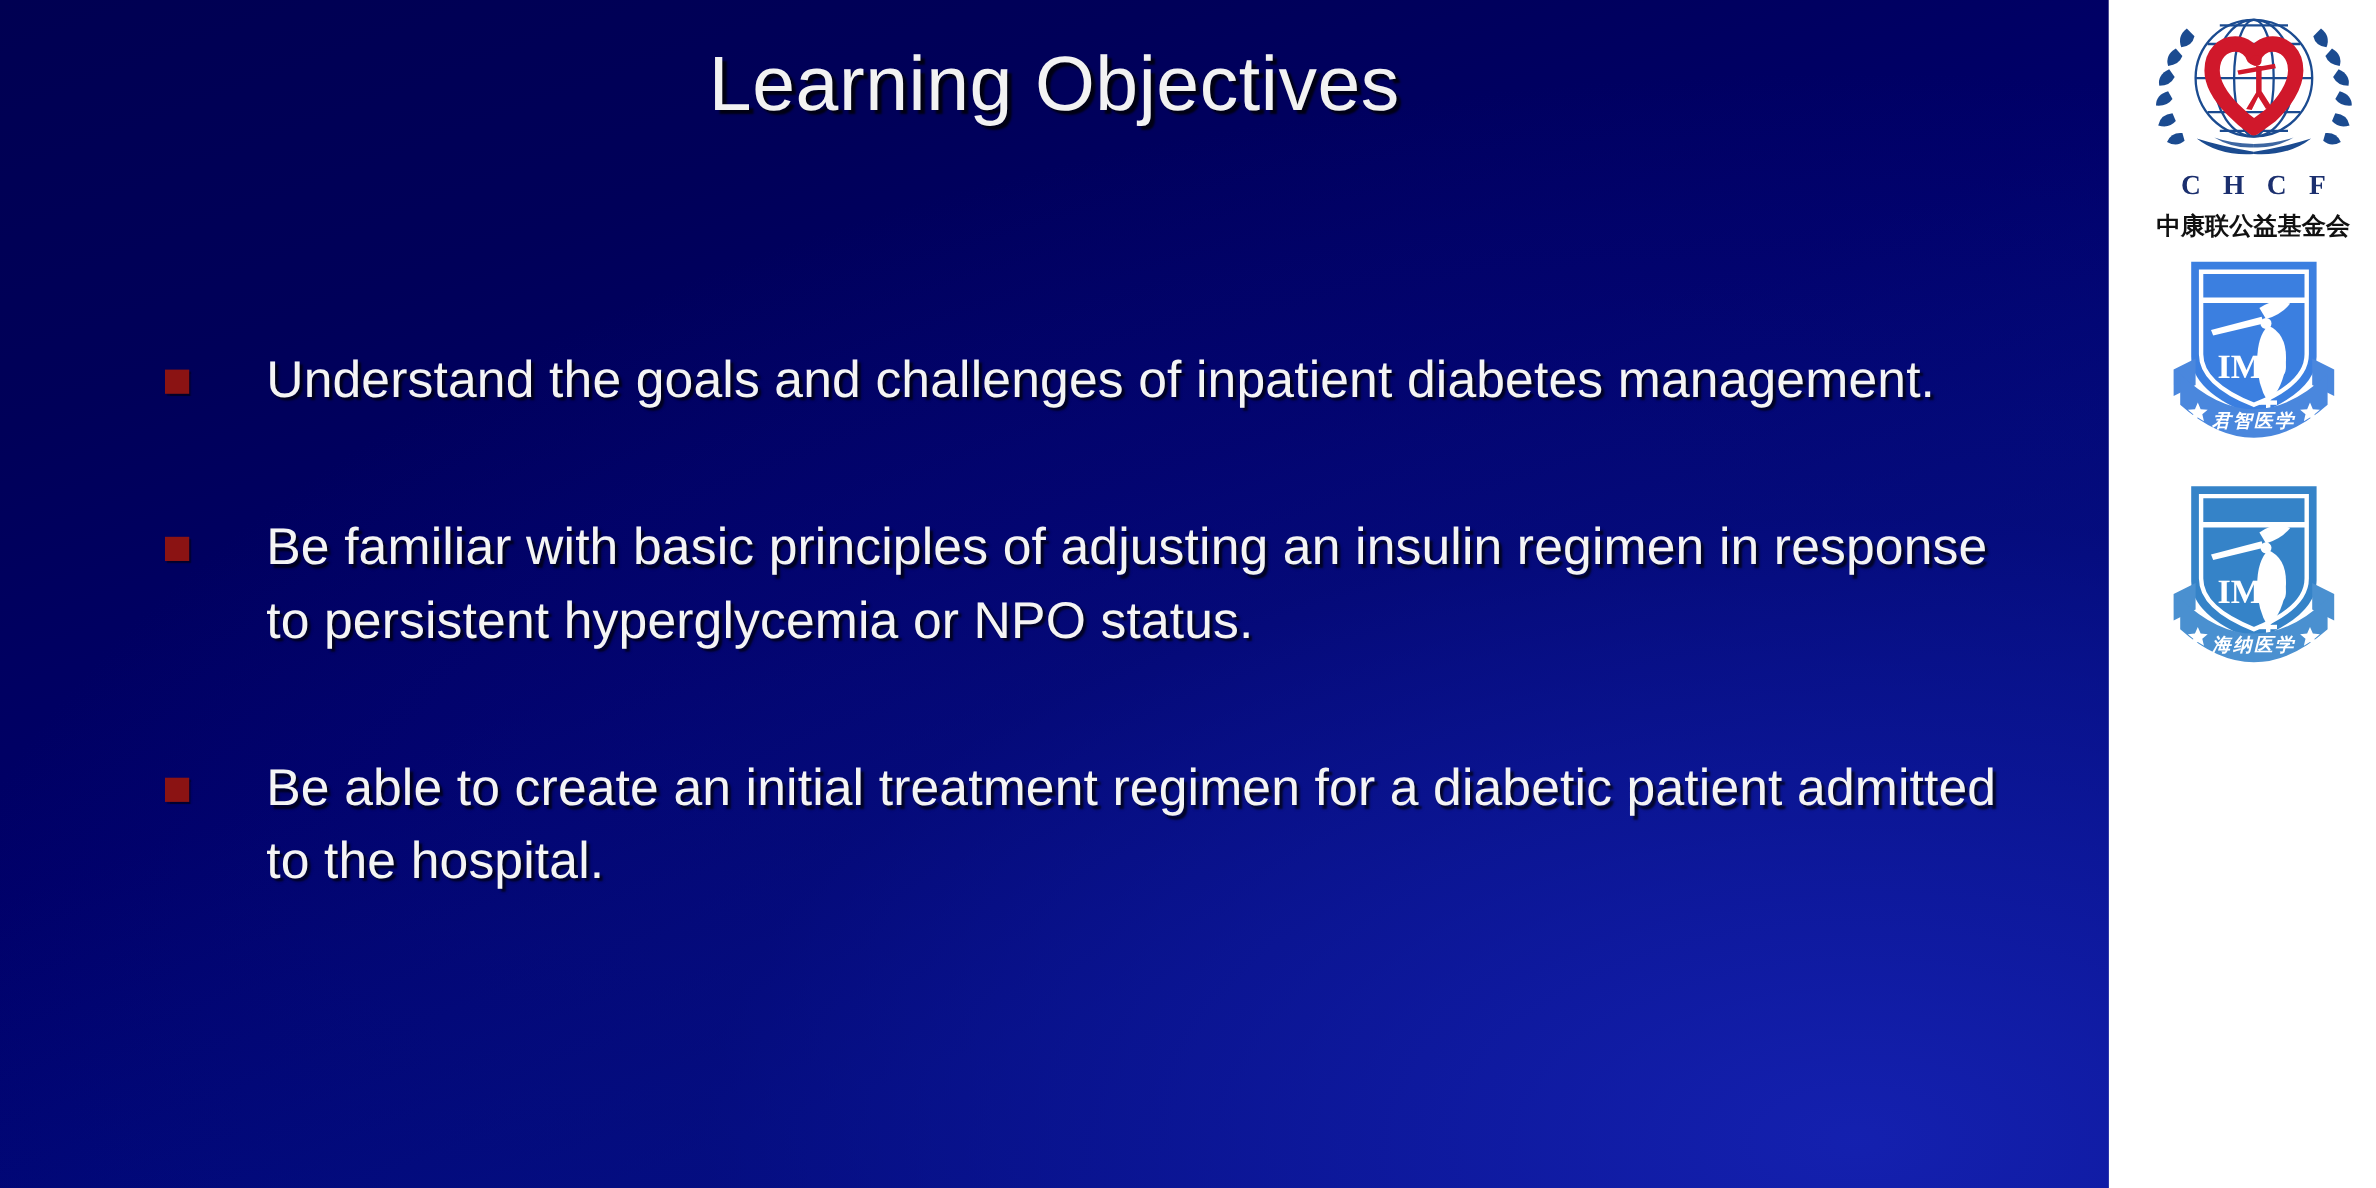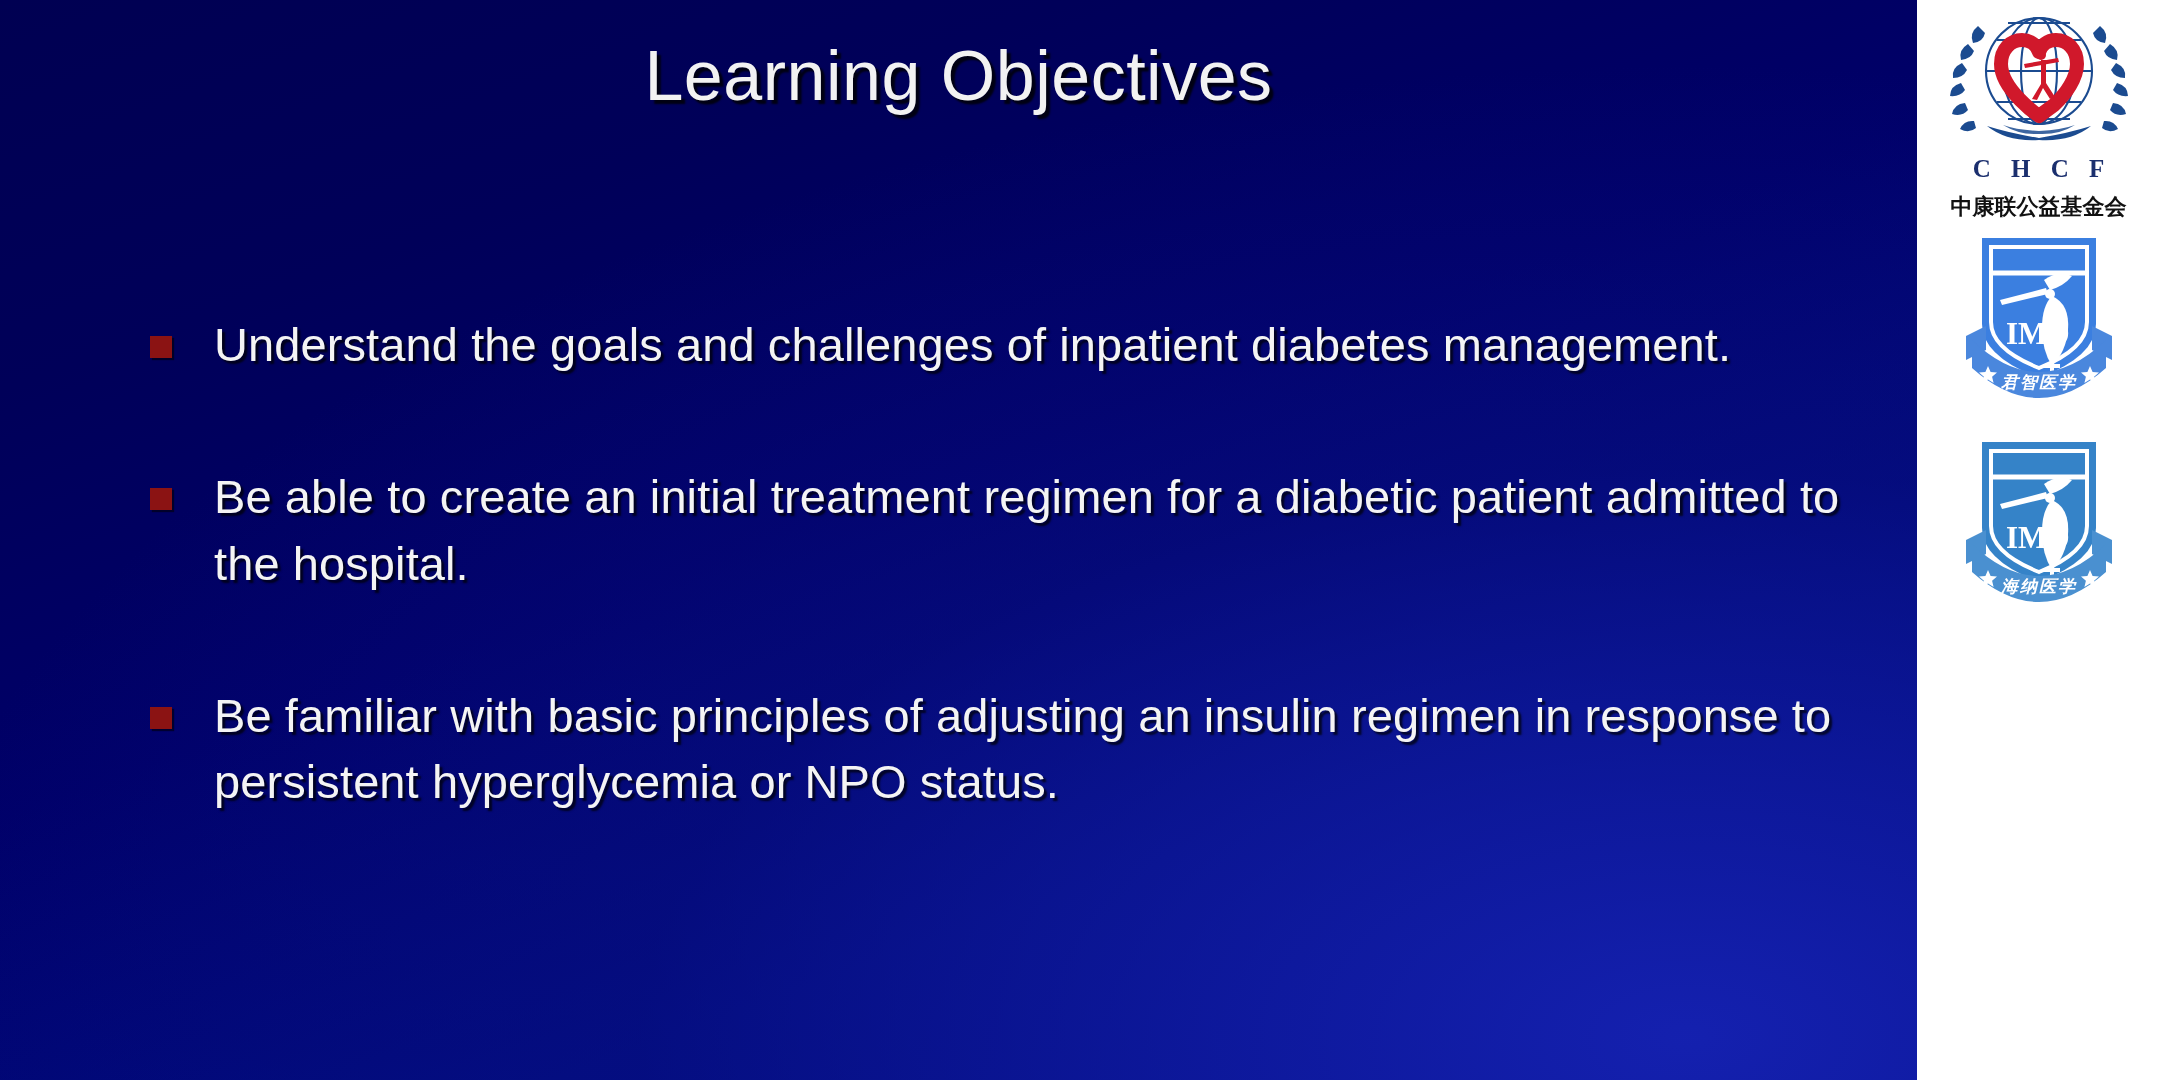--- a/index.html
+++ b/index.html
@@ -15,20 +15,21 @@
     font-family: "Liberation Sans", sans-serif;
   }
 
   #slide {
     position: relative;
     width: 2160px;
     height: 964px;
     display: flex;
     flex-direction: row;
     background: #ffffff;
+    gap: 10px;
   }
 
   
   #slide-body {
     position: relative;
     width: 1917px;
     height: 1080px;
     flex: 0 0 1917px;
     overflow: hidden;
     background:
@@ -78,20 +79,21 @@
 
   .bullet-text {
     flex: 1 1 auto;
     color: #f4f4f4;
     font-family: "Liberation Sans", sans-serif;
     font-size: 47px;
     font-weight: 400;
     line-height: 1.41;
     letter-spacing: 0.1px;
     text-shadow: 3px 3px 2px rgba(0,0,0,0.72);
+    margin-left: 28px;
   }
 
   
   #logo-rail {
     position: relative;
     width: 243px;
     flex: 0 0 243px;
     height: 1080px;
     background: #ffffff;
     overflow: hidden;
@@ -151,26 +153,26 @@
 
     <div id="bullet-list">
 
       <div class="bullet-row">
         <span class="bullet-marker"></span>
         <span class="bullet-text">Understand the goals and challenges of inpatient diabetes management.</span>
       </div>
 
       <div class="bullet-row">
         <span class="bullet-marker"></span>
-        <span class="bullet-text">Be able to create an initial treatment regimen for a diabetic patient admitted to the hospital.</span>
+        <span class="bullet-text">Be familiar with basic principles of adjusting an insulin regimen in response to persistent hyperglycemia or NPO status.</span>
       </div>
 
       <div class="bullet-row">
         <span class="bullet-marker"></span>
-        <span class="bullet-text">Be familiar with basic principles of adjusting an insulin regimen in response to persistent hyperglycemia or NPO status.</span>
+        <span class="bullet-text">Be able to create an initial treatment regimen for a diabetic patient admitted to the hospital.</span>
       </div>
 
     </div>
   </div>
 
   <div id="logo-rail">
 
     <div class="logo-block" id="logo-chcf">
       <svg class="logo-mark" width="186" height="152" viewBox="0 0 186 152">
 

